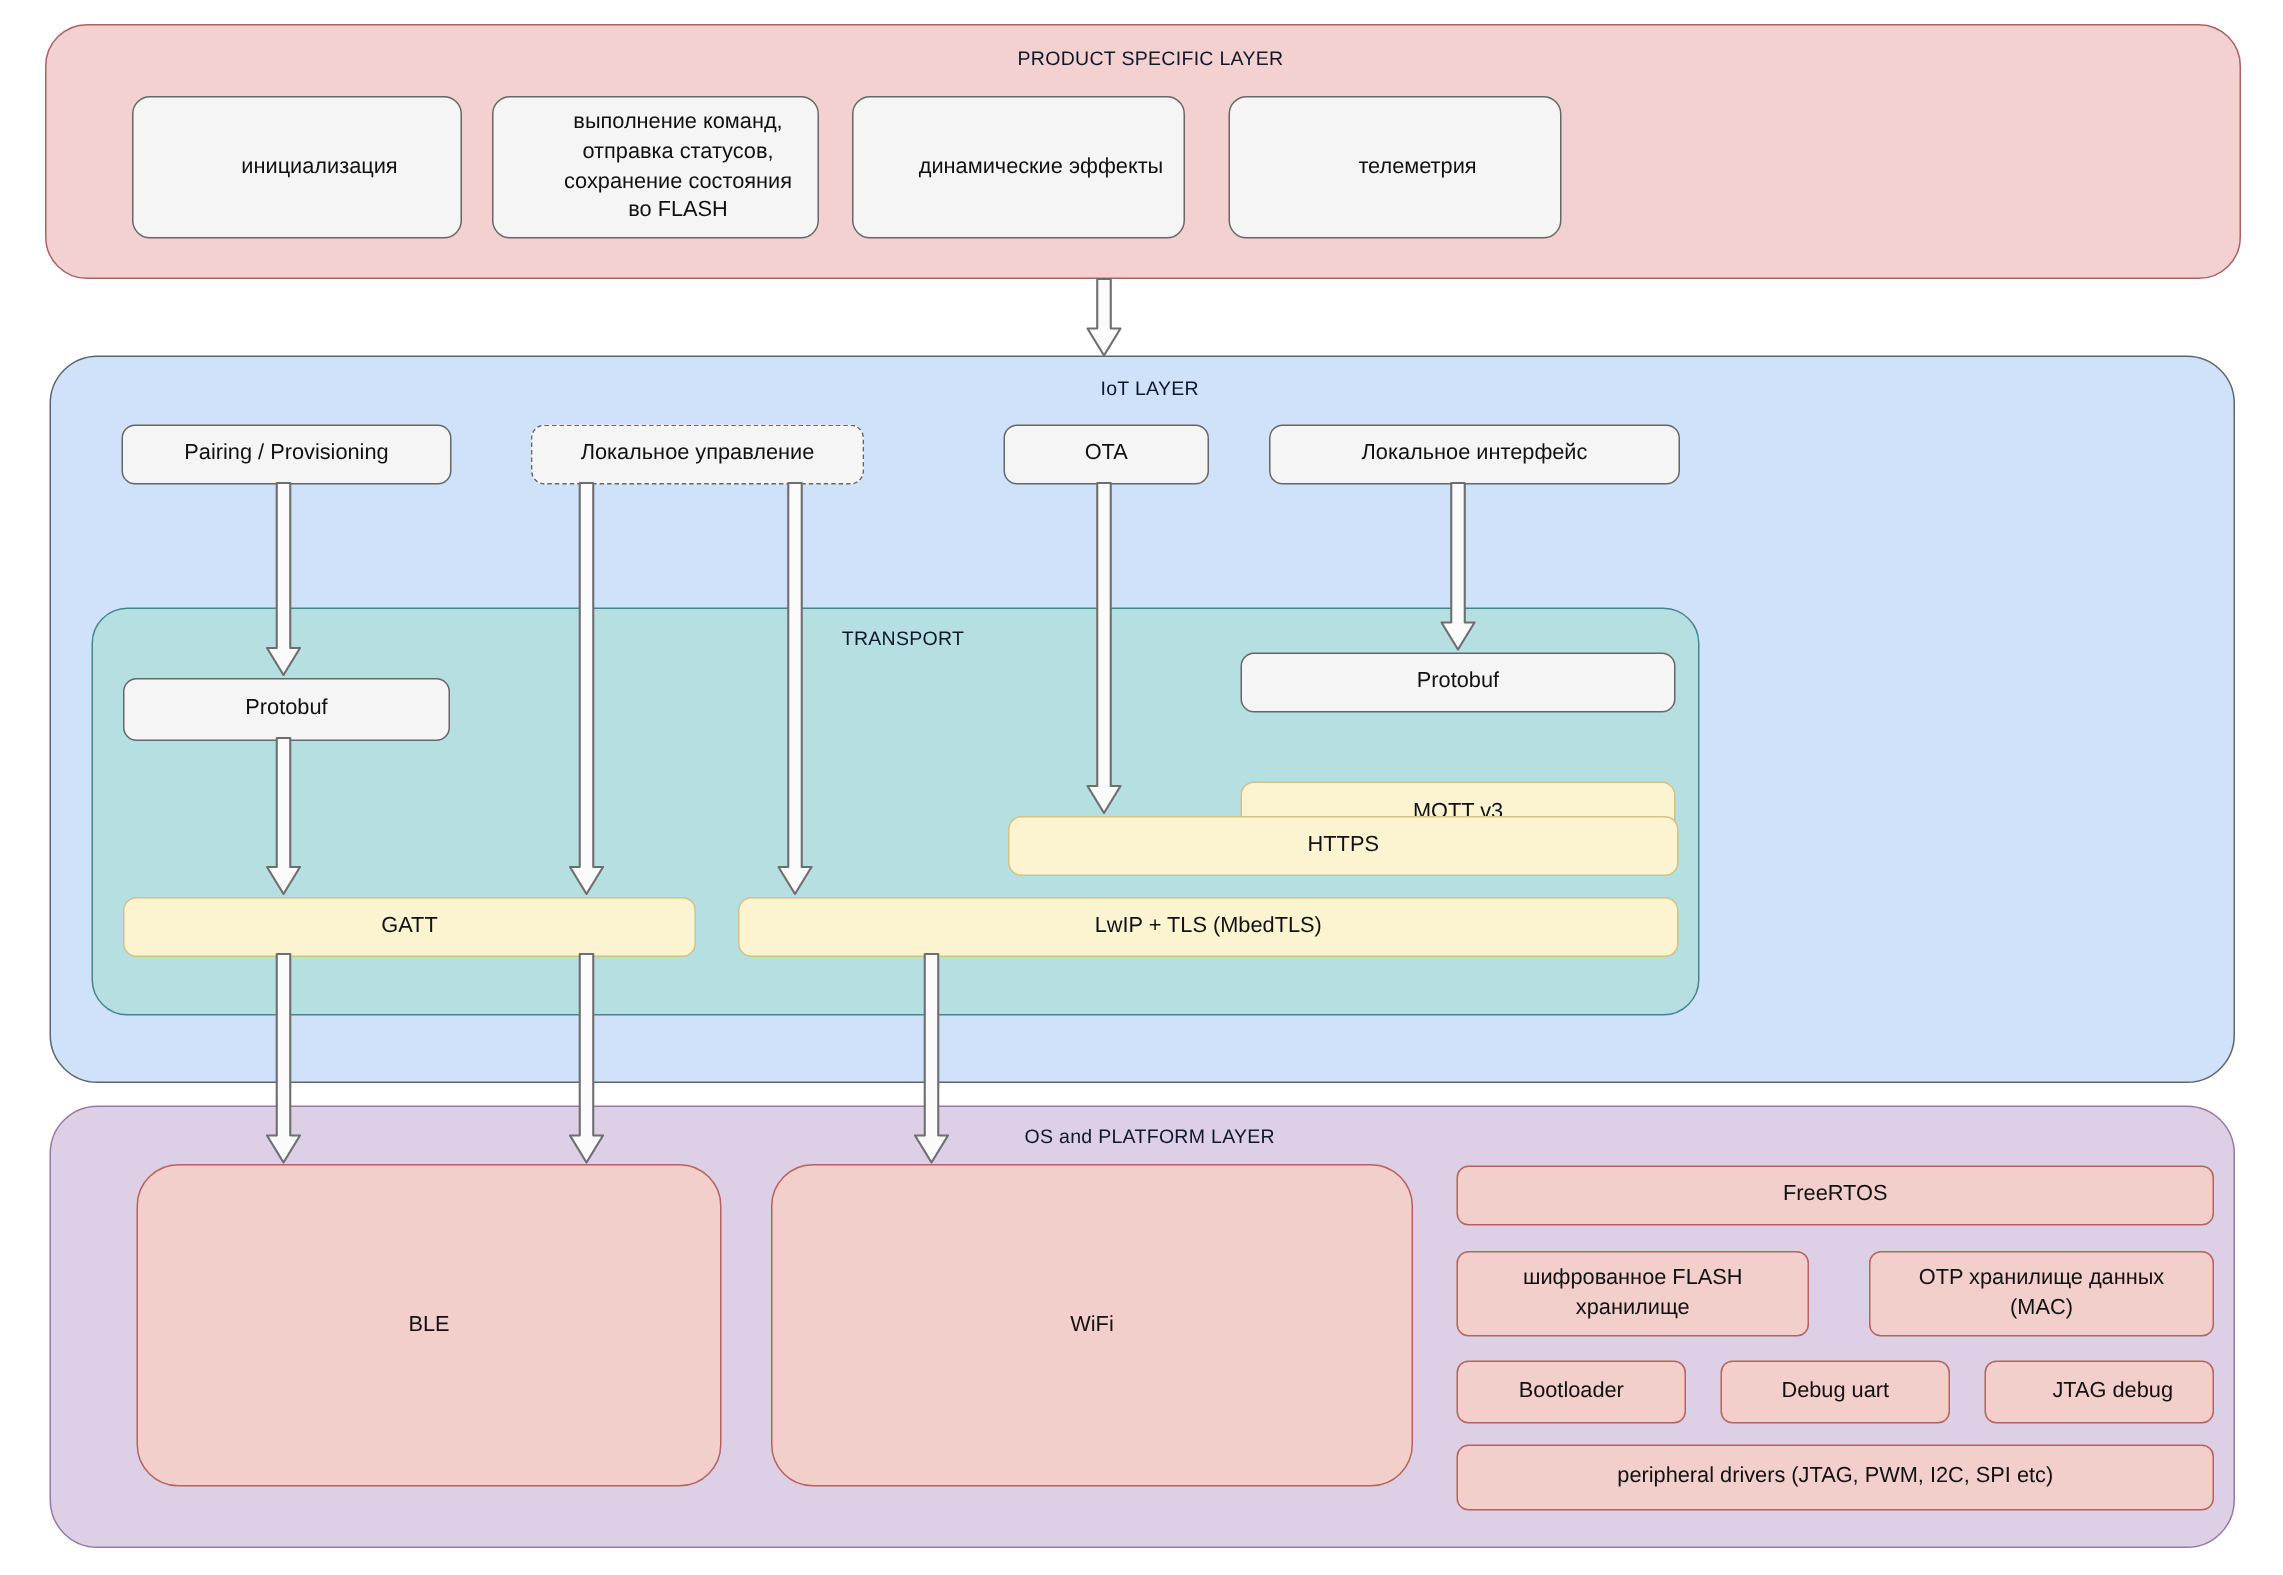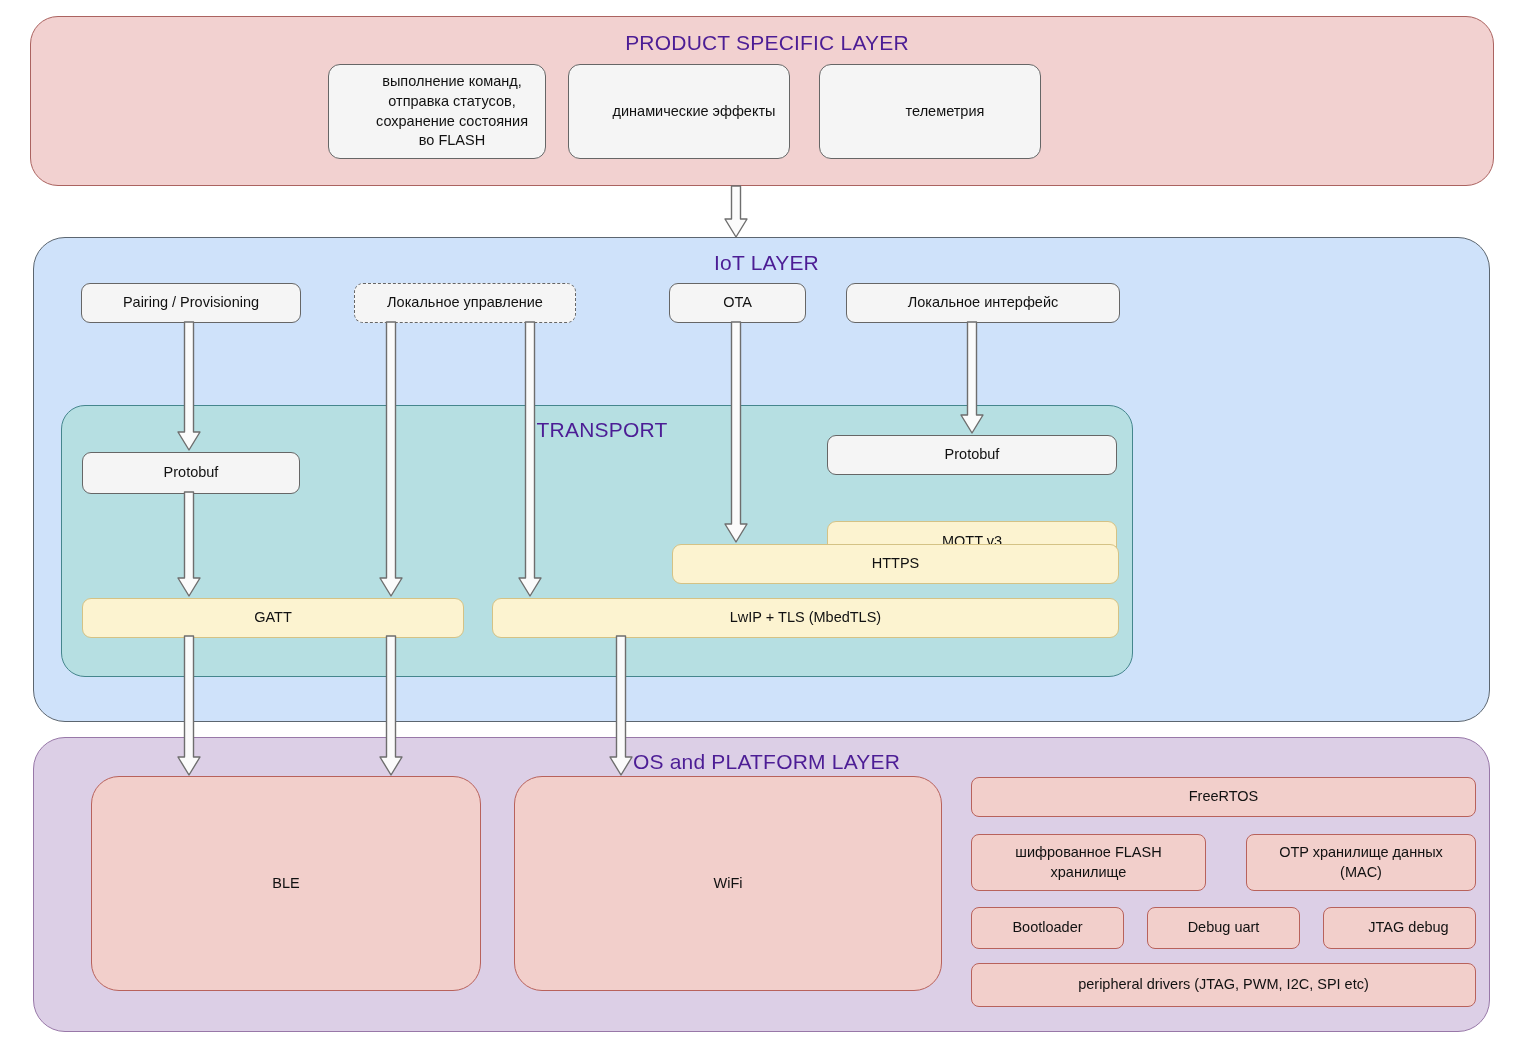--- a/index.html
+++ b/index.html
@@ -3,21 +3,21 @@
 <meta charset="utf-8">
 <style>
   html,body{margin:0;padding:0;background:#ffffff;}
   .canvas{
     position:relative;width:1522px;height:1050px;background:#ffffff;
     font-family:"Liberation Sans", sans-serif;color:#111;overflow:hidden;
   }
   .layer{position:absolute;box-sizing:border-box;}
   .layer-title{
     position:absolute;left:10px;right:0;text-align:center;
-    font-size:21px;color:#4c1d95;letter-spacing:.2px;
+    font-size:13px;color:#0f172a;letter-spacing:.2px;
   }
   .box{
     position:absolute;box-sizing:border-box;display:flex;align-items:center;justify-content:center;
     text-align:center;font-size:14.5px;line-height:1.35;padding:3px 10px;color:#111;
   }
   .product-layer{background:var(--product_fill);border:1.5px solid var(--product_stroke);border-radius:28px;}
   .iot-layer{background:var(--iot_fill);border:1.5px solid var(--iot_stroke);border-radius:32px;}
   .transport-group{background:var(--transport_fill);border:1.5px solid var(--transport_stroke);border-radius:24px;}
   .os-layer{background:var(--os_fill);border:1.5px solid var(--os_stroke);border-radius:32px;}
   .graybox{background:var(--graybox_fill);border:1.5px solid var(--graybox_stroke);border-radius:9px;}
@@ -29,20 +29,21 @@
   .arrows-overlay{position:absolute;left:0;top:0;pointer-events:none;}
   .arrow{fill:var(--arrow_fill);stroke:var(--arrow_stroke);stroke-width:1.4;stroke-linejoin:round;}
 </style>
 </head>
 <body>
 
 <div class="canvas">
 
   <section class="layer product-layer" style="left:30px;top:16px;width:1464px;height:170px;">
     <div class="layer-title" style="top:14px;">PRODUCT SPECIFIC LAYER</div>
+    <div class="box graybox big" style="left:57px;top:47px;width:220px;height:95px;">инициализация</div>
     <div class="box graybox big" style="left:297px;top:47px;width:218px;height:95px;">выполнение команд, отправка статусов, сохранение состояния во FLASH</div>
     <div class="box graybox big" style="left:537px;top:47px;width:222px;height:95px;">динамические эффекты</div>
     <div class="box graybox big" style="left:788px;top:47px;width:222px;height:95px;">телеметрия</div>
   </section>
 
   <section class="layer iot-layer" style="left:33px;top:237px;width:1457px;height:485px;padding-left:20px;">
     <div class="layer-title" style="top:13px;">IoT LAYER</div>
     <div class="box graybox" style="left:47px;top:45px;width:220px;height:40px;">Pairing / Provisioning</div>
     <div class="box graybox dashed" style="left:320px;top:45px;width:222px;height:40px;">Локальное управление</div>
     <div class="box graybox" style="left:635px;top:45px;width:137px;height:40px;">OTA</div>

